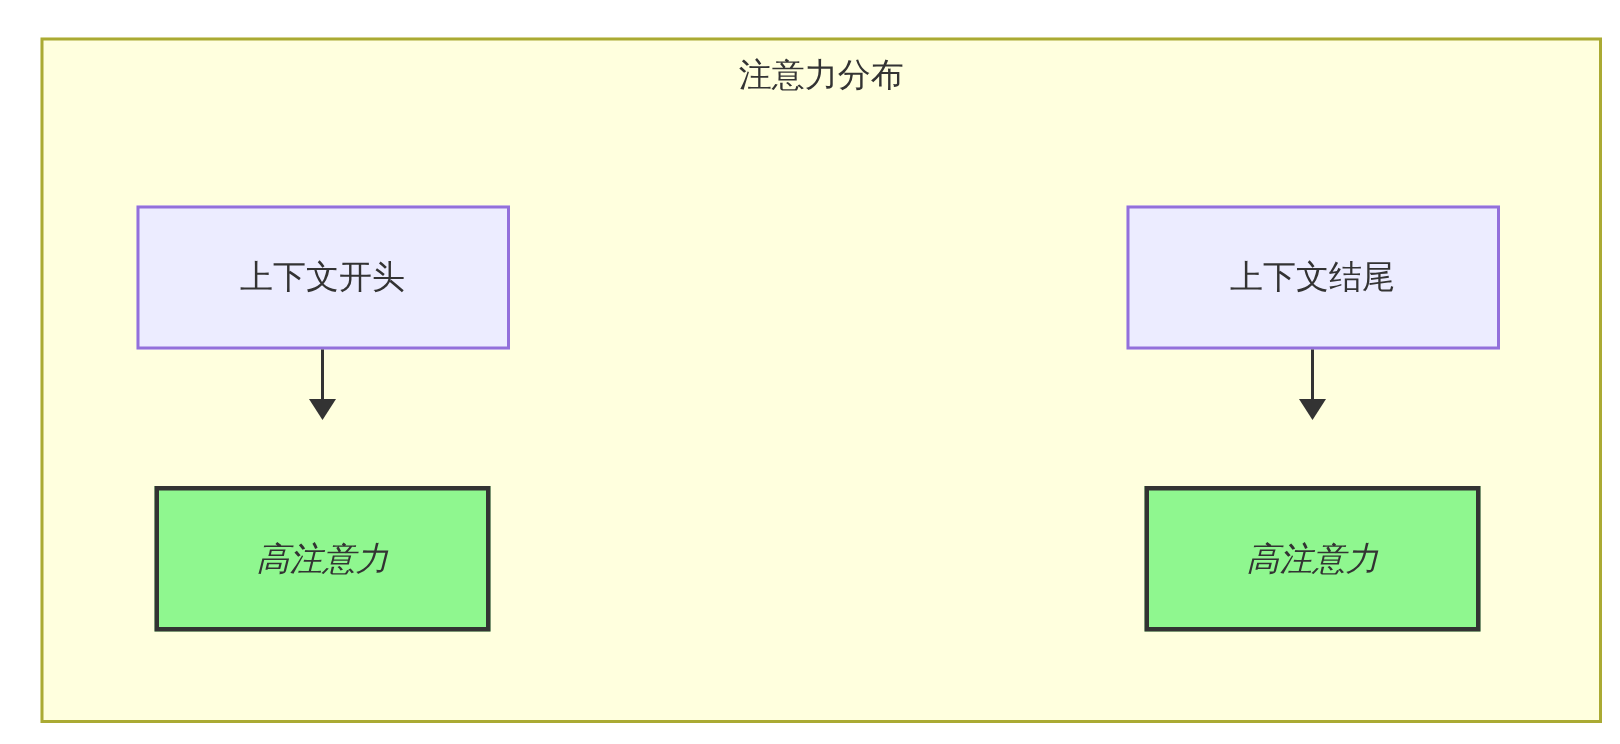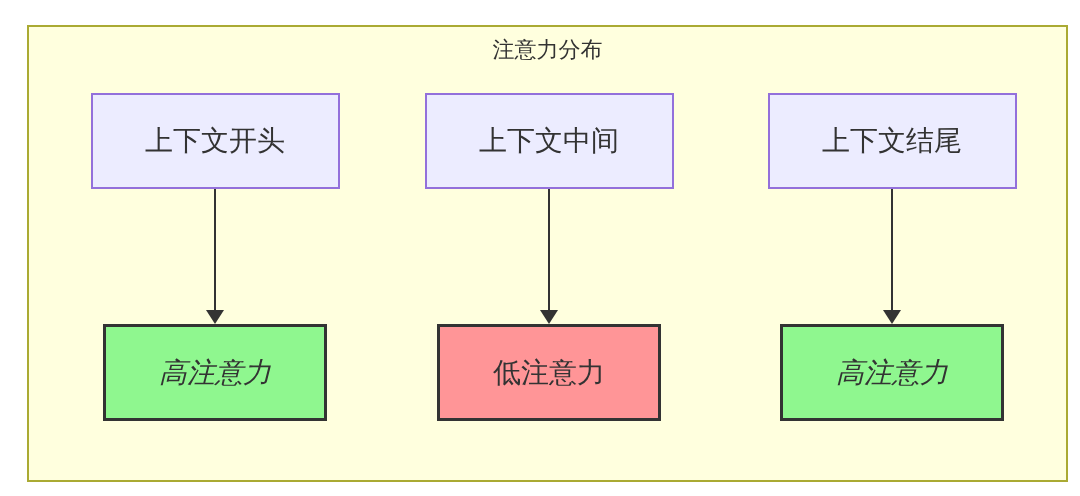--- a/index.html
+++ b/index.html
@@ -47,28 +47,29 @@
     top: 66px;
     height: 328px;
     width: 260px;
     display: flex;
     flex-direction: column;
     align-items: center;
     justify-content: space-between;
   }
   .col-1 { left: 56px; }
   .col-2 { left: 390px; }
-  .col-3 { left: 733px; }
+  .col-3 { left: 716px; }
   .node {
     display: flex;
     align-items: center;
     justify-content: center;
-    font-size: 28px;
+    font-size: 22px;
     color: var(--text);
     text-align: right;
+    margin-top: 44px;
   }
   .source-node {
     width: 249px;
     height: 96px;
     background: var(--source-node-bg);
     border: 2px solid var(--source-node-border);
   }
   .target-node {
     width: 224px;
     height: 97px;
@@ -109,32 +110,20 @@
     </div>
     <div class="arrow">
       <div class="arrow-line"></div>
       <div class="arrow-head"></div>
     </div>
     <div class="node target-node high">
       <span>高注意力</span>
     </div>
   </div>
 
-  <div class="flow-column col-2">
-    <div class="node source-node">
-      <span>上下文中间</span>
-    </div>
-    <div class="arrow">
-      <div class="arrow-line"></div>
-      <div class="arrow-head"></div>
-    </div>
-    <div class="node target-node low">
-      <span>低注意力</span>
-    </div>
-  </div>
 
   <div class="flow-column col-3">
     <div class="node source-node">
       <span>上下文结尾</span>
     </div>
     <div class="arrow">
       <div class="arrow-line"></div>
       <div class="arrow-head"></div>
     </div>
     <div class="node target-node high">

